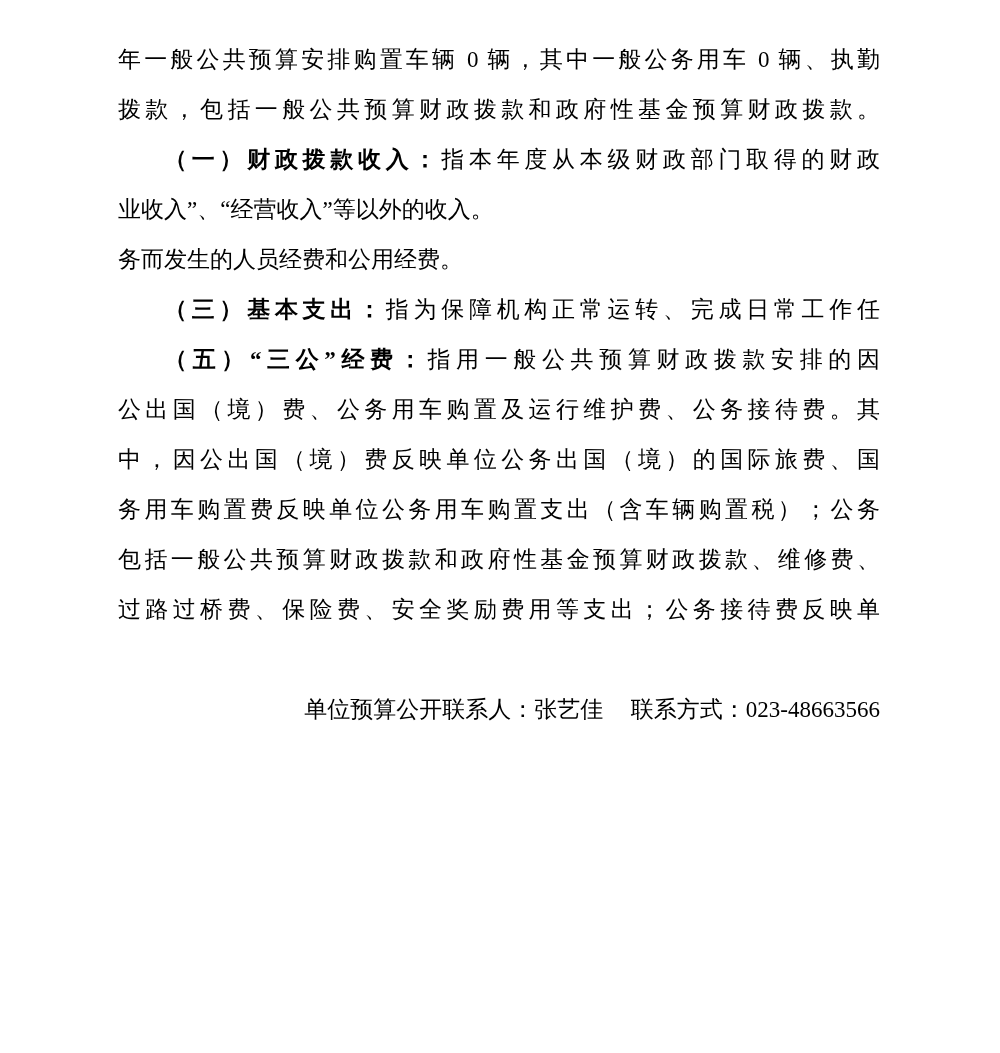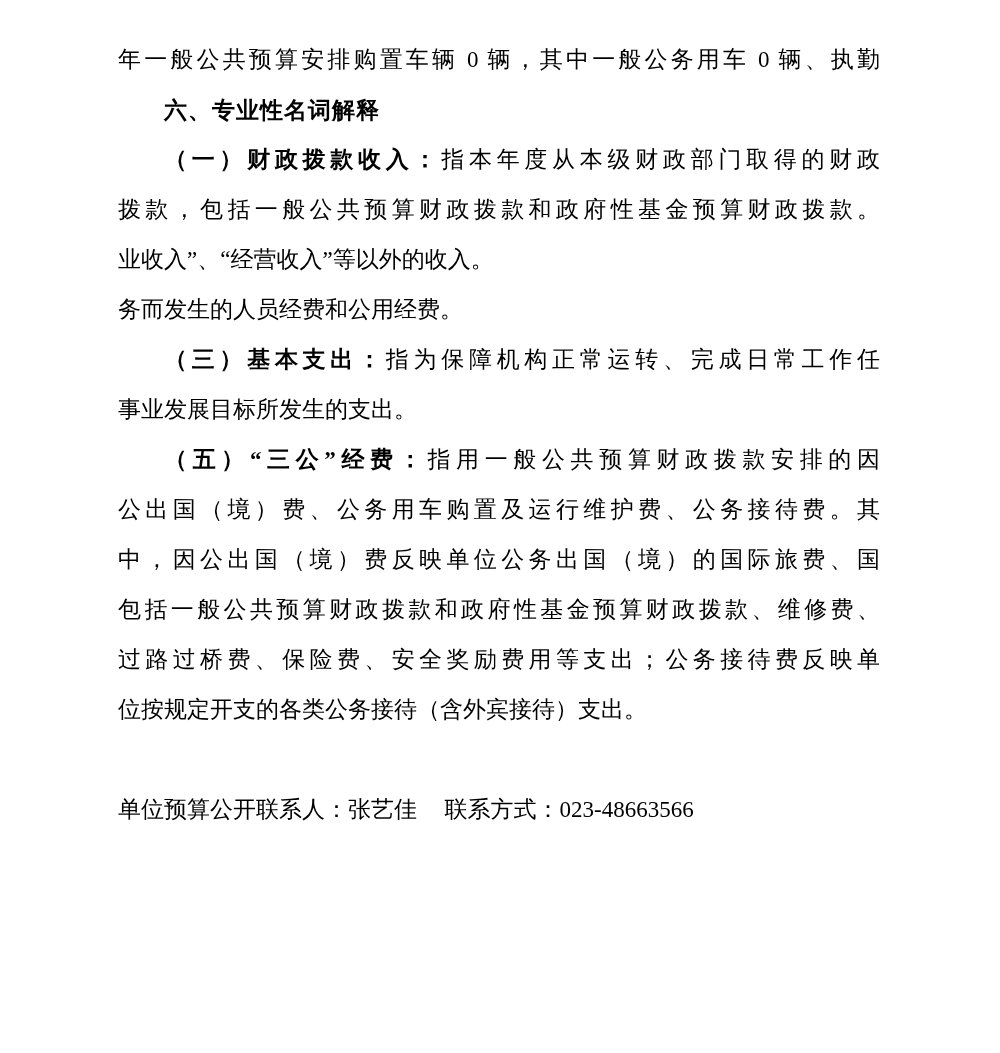--- a/index.html
+++ b/index.html
@@ -45,45 +45,43 @@
   .heading {
     font-family: "Liberation Sans", "DejaVu Sans", sans-serif;
     font-weight: bold;
     text-indent: 2em;
     letter-spacing: 1px;
   }
   .spacer {
     height: 50px;
   }
   .footer-line {
-    text-align: left;
+    text-align: right;
   }
   .footer-phone {
     margin-left: 1.2em;
   }
 </style>
 </head>
 <body>
 
 <div class="doc">
   <div id="intro">
       <div class="line fill">年一般公共预算安排购置车辆 0 辆，其中一般公务用车 0 辆、执勤</div>
     </div>
-  <div class="line heading">六、专业性名词解释</div>
   <div id="terms">
+      <div class="line fill">拨款，包括一般公共预算财政拨款和政府性基金预算财政拨款。</div>
       <div class="line indent fill"><span class="lead">（一）财政拨款收入：</span>指本年度从本级财政部门取得的财政</div>
-      <div class="line fill">拨款，包括一般公共预算财政拨款和政府性基金预算财政拨款。</div>
       <div class="line">业收入”、“经营收入”等以外的收入。</div>
       <div class="line">务而发生的人员经费和公用经费。</div>
       <div class="line indent fill"><span class="lead">（三）基本支出：</span>指为保障机构正常运转、完成日常工作任</div>
-      <div class="line">事业发展目标所发生的支出。</div>
       <div class="line indent fill"><span class="lead">（五）“三公”经费：</span>指用一般公共预算财政拨款安排的因</div>
       <div class="line fill">公出国（境）费、公务用车购置及运行维护费、公务接待费。其</div>
       <div class="line fill">中，因公出国（境）费反映单位公务出国（境）的国际旅费、国</div>
+      <div class="line fill">务用车购置费反映单位公务用车购置支出（含车辆购置税）；公务</div>
       <div class="line fill">包括一般公共预算财政拨款和政府性基金预算财政拨款、维修费、</div>
       <div class="line fill">过路过桥费、保险费、安全奖励费用等支出；公务接待费反映单</div>
-      <div class="line">位按规定开支的各类公务接待（含外宾接待）支出。</div>
     </div>
   <div class="spacer"></div>
   <div class="line footer-line">
     <span>单位预算公开联系人：张艺佳</span><span class="footer-phone">联系方式：023-48663566</span>
   </div>
 </div>
 
 </body></html>

